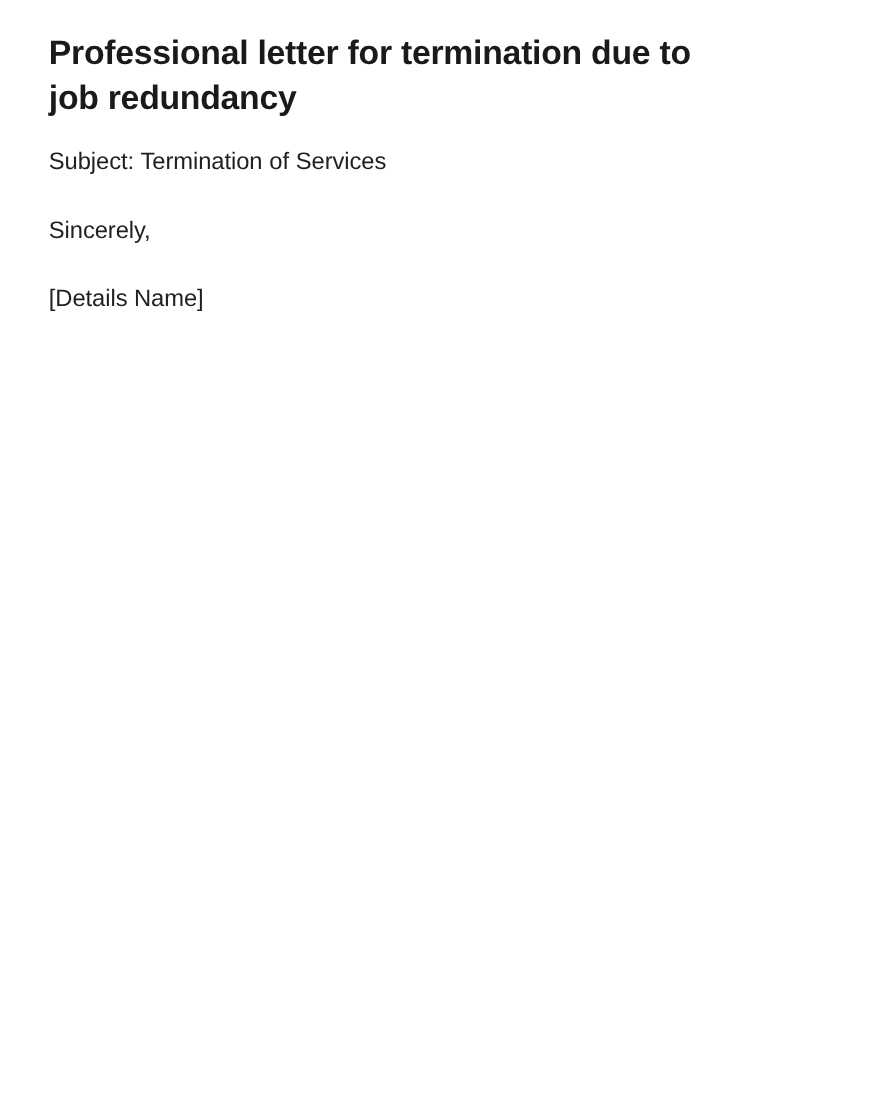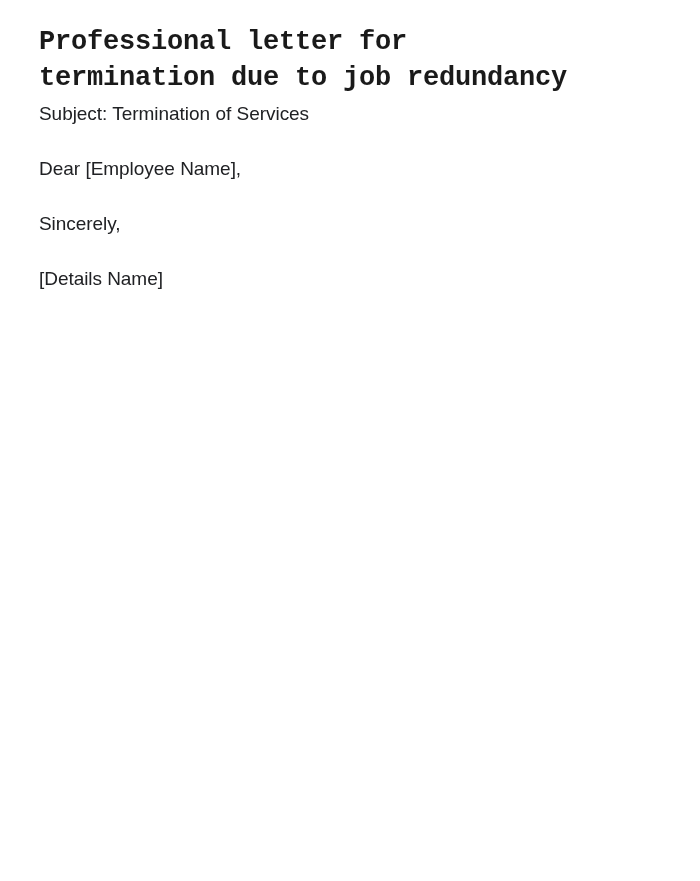--- a/index.html
+++ b/index.html
@@ -17,31 +17,32 @@
   }
   .page {
     width: 700px;
     height: 881px;
     background: #ffffff;
     box-sizing: border-box;
     padding: 0 60px 0 39px;
     position: relative;
   }
   .doc-title {
-    font-family: Liberation Mono, monospace;
+    font-family: Liberation Sans, sans-serif;
     font-size: 27px;
     font-weight: bold;
     line-height: 36px;
     color: #1a1a1a;
     letter-spacing: -0.2px;
     margin: 0;
     padding-top: 24px;
     max-width: 560px;
   }
   .letter-body {
+    margin-top: 16px;
   }
   .para {
     font-family: "Liberation Sans", sans-serif;
     font-size: 19px;
     line-height: 35px;
     color: #202124;
     margin: 0 0 20px 0;
     max-width: 602px;
     letter-spacing: -0.05px;
     word-spacing: 0.2px;
@@ -62,21 +63,20 @@
 <body>
 
 <div class="page">
 
   <h1 class="doc-title">Professional letter for termination due to job redundancy</h1>
 
   <div class="letter-body">
 
     <p class="para">Subject: Termination of Services</p>
 
-    <p class="para">Dear [Employee Name],</p>
 
 
 
 
     <p class="sig-line">Sincerely,</p>
 
 
 
     <p class="sig-line">[Details Name]</p>
 

